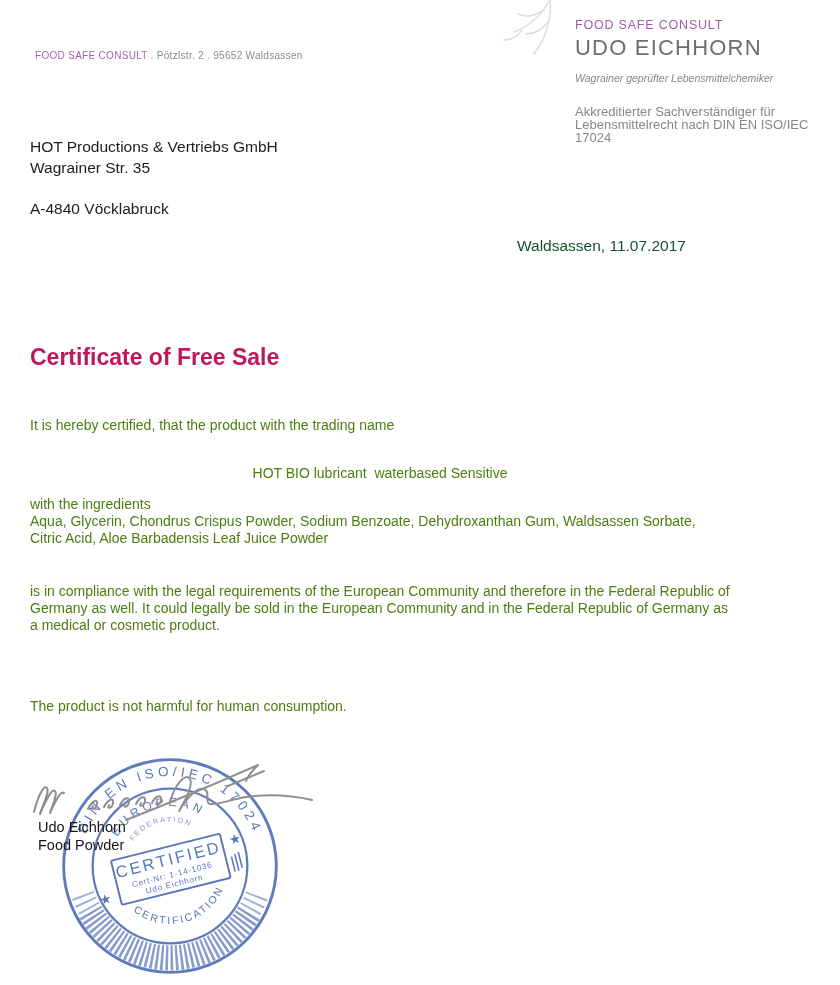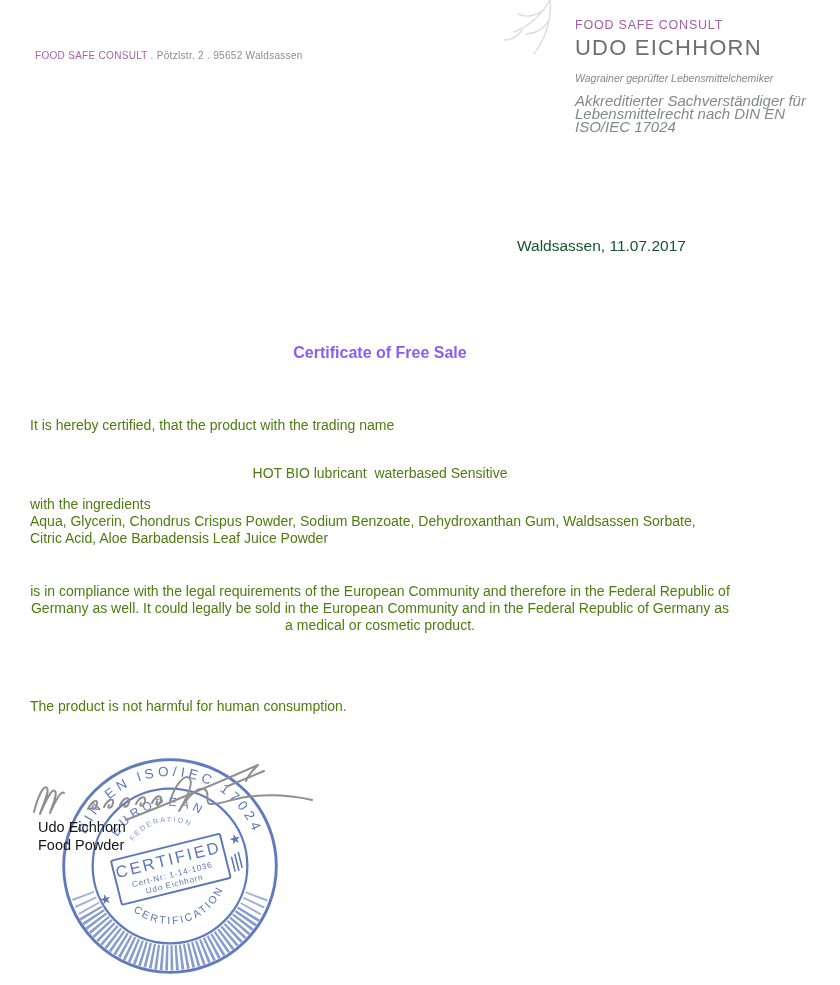--- a/index.html
+++ b/index.html
@@ -8,35 +8,35 @@
     font-family:"Liberation Sans","DejaVu Sans",sans-serif;color:#1d1d1d;
   }
   
   .sender-line{position:absolute;left:35px;top:50px;font-size:10px;letter-spacing:.3px;color:#8a8c8e;white-space:nowrap;}
   .sender-line .brand{color:#a763a7;}
   
   .letterhead{position:absolute;left:575px;top:18px;width:250px;}
   .lh-brand{font-size:12.5px;letter-spacing:.8px;color:#a25fa5;}
   .lh-name{font-size:22px;letter-spacing:1.2px;color:#6d6e70;margin-top:3px;font-weight:400;}
   .lh-cred1{font-size:10.5px;font-style:italic;color:#85878a;margin-top:11px;}
-  .lh-cred2{font-size:15px;font-style:italic;color:#85878a;margin-top:10px;line-height:13px;}
+  .lh-cred2{font-size:13px;color:#85878a;margin-top:21px;line-height:13px;}
   
   .recipient{position:absolute;left:30px;top:136px;font-size:15.5px;line-height:21px;color:#1d1d1d;}
   .recipient .city{margin-top:20px;}
   
   .dateline{position:absolute;left:517px;top:237px;font-size:15.5px;color:#14532d;}
   
   .content{position:absolute;left:30px;top:0;width:700px;}
-  .doc-title{position:absolute;left:0;top:344px;width:700px;text-align:center;font-size:16px;font-weight:bold;color:#8b5cf6;}
+  .doc-title{position:absolute;left:0;top:344px;width:700px;text-align:left;font-size:23px;font-weight:bold;color:#be185d;}
   .para{position:absolute;left:0;width:700px;font-size:14px;line-height:17px;color:#4d7c0f;}
   .p-intro{top:417px;}
   .p-product{top:465px;text-align:center;white-space:pre-wrap;}
   .p-ingr-label{top:496px;}
   .p-ingredients{top:513px;}
-  .p-compliance{top:583px;text-align:center;}
+  .p-compliance{top:583px;}
   .p-harmless{top:698px;}
   
   .stamp-wrap{position:absolute;left:50px;top:750px;width:240px;height:232px;z-index:1;}
   .signature-wrap{position:absolute;left:28px;top:760px;width:290px;height:70px;z-index:2;}
   .signatory{position:absolute;left:38px;top:818px;font-size:14.5px;line-height:18px;color:#161616;z-index:3;}
   
   .watermark{position:absolute;left:492px;top:0;width:100px;height:62px;z-index:0;}
 </style>
 </head>
 <body>
@@ -60,20 +60,25 @@
   <div class="letterhead">
     <div class="lh-brand">FOOD SAFE CONSULT</div>
     <div class="lh-name">UDO EICHHORN</div>
     <div class="lh-cred1">Wagrainer geprüfter Lebensmittelchemiker</div>
     <div class="lh-cred2">
       <div>Akkreditierter Sachverständiger für</div>
       <div>Lebensmittelrecht nach DIN EN ISO/IEC 17024</div>
     </div>
   </div>
 
+  <div class="recipient">
+    <div>HOT Productions &amp; Vertriebs GmbH</div>
+    <div>Wagrainer Str. 35</div>
+    <div class="city">A-4840 Vöcklabruck</div>
+  </div>
 
   <div class="dateline">Waldsassen, 11.07.2017</div>
 
   <div class="content">
     <div class="doc-title">Certificate of Free Sale</div>
     <div class="para p-intro">It is hereby certified, that the product with the trading name</div>
     <div class="para p-product">HOT BIO lubricant  waterbased Sensitive</div>
     <div class="para p-ingr-label">with the ingredients</div>
     <div class="para p-ingredients">Aqua, Glycerin, Chondrus Crispus Powder, Sodium Benzoate, Dehydroxanthan Gum, Waldsassen Sorbate, Citric Acid, Aloe Barbadensis Leaf Juice Powder</div>
     <div class="para p-compliance">is in compliance with the legal requirements of the European Community and therefore in the Federal Republic of Germany as well. It could legally be sold in the European Community and in the Federal Republic of Germany as a medical or cosmetic product.</div>

